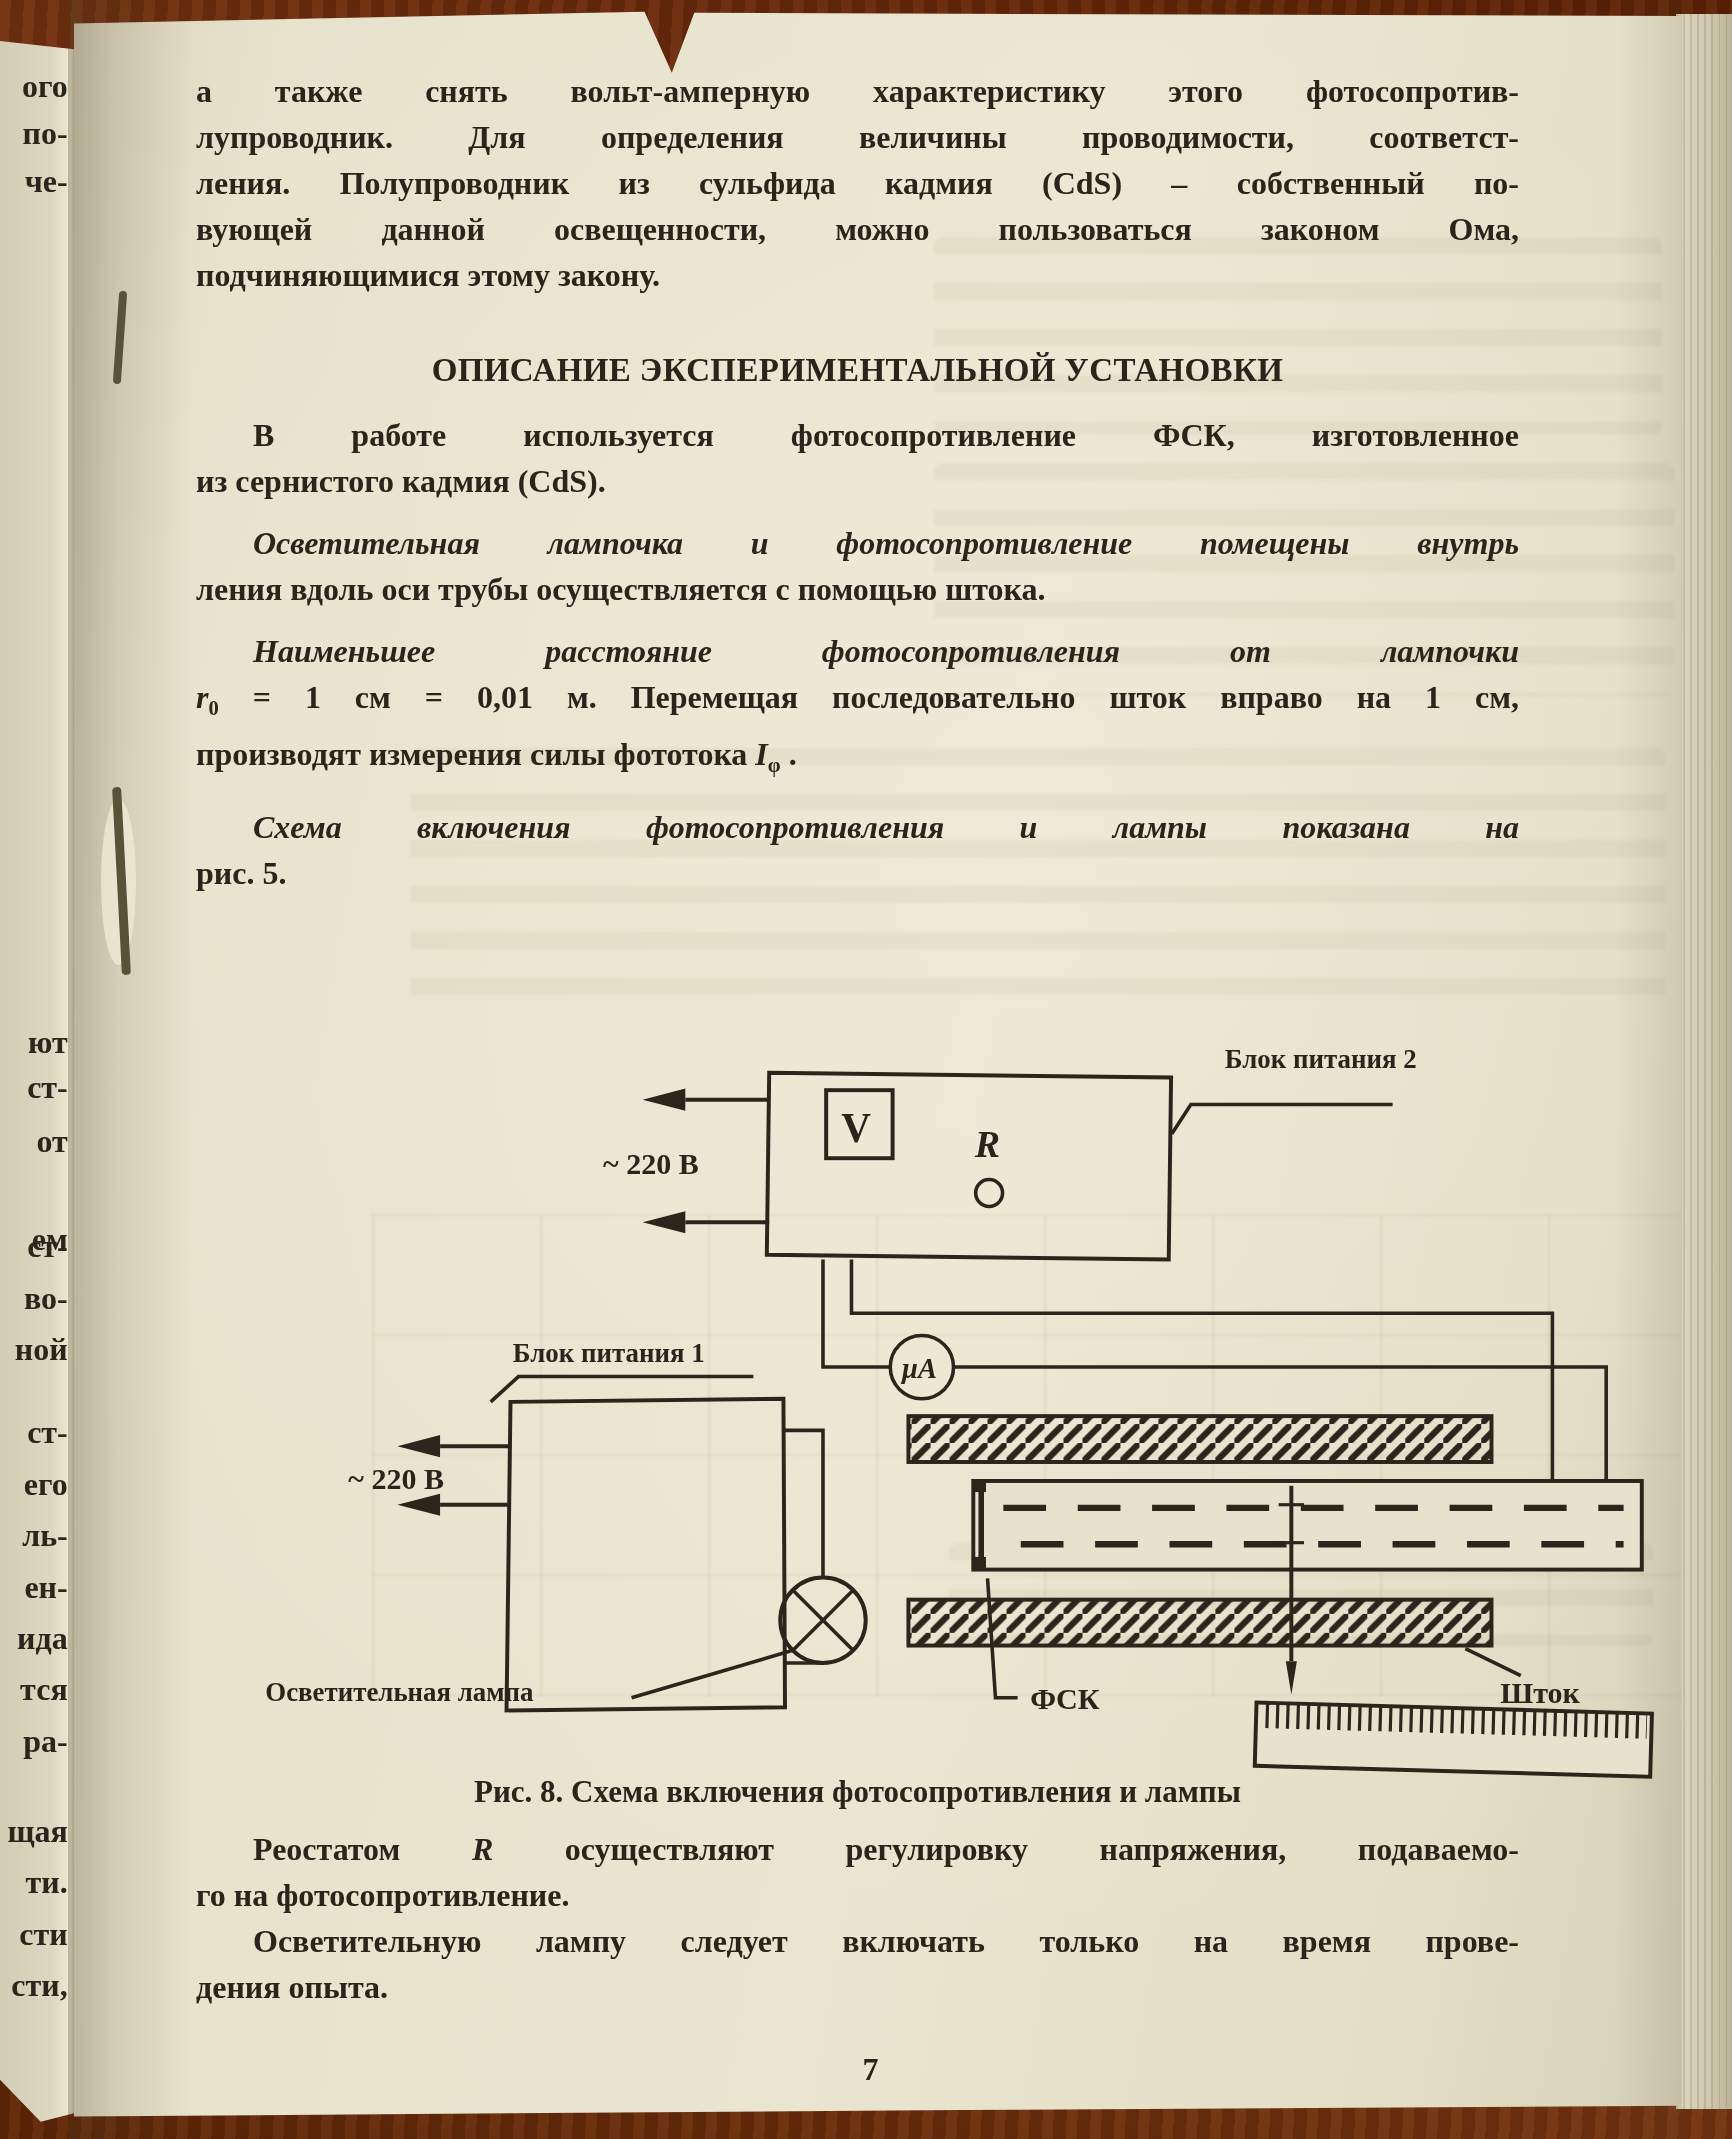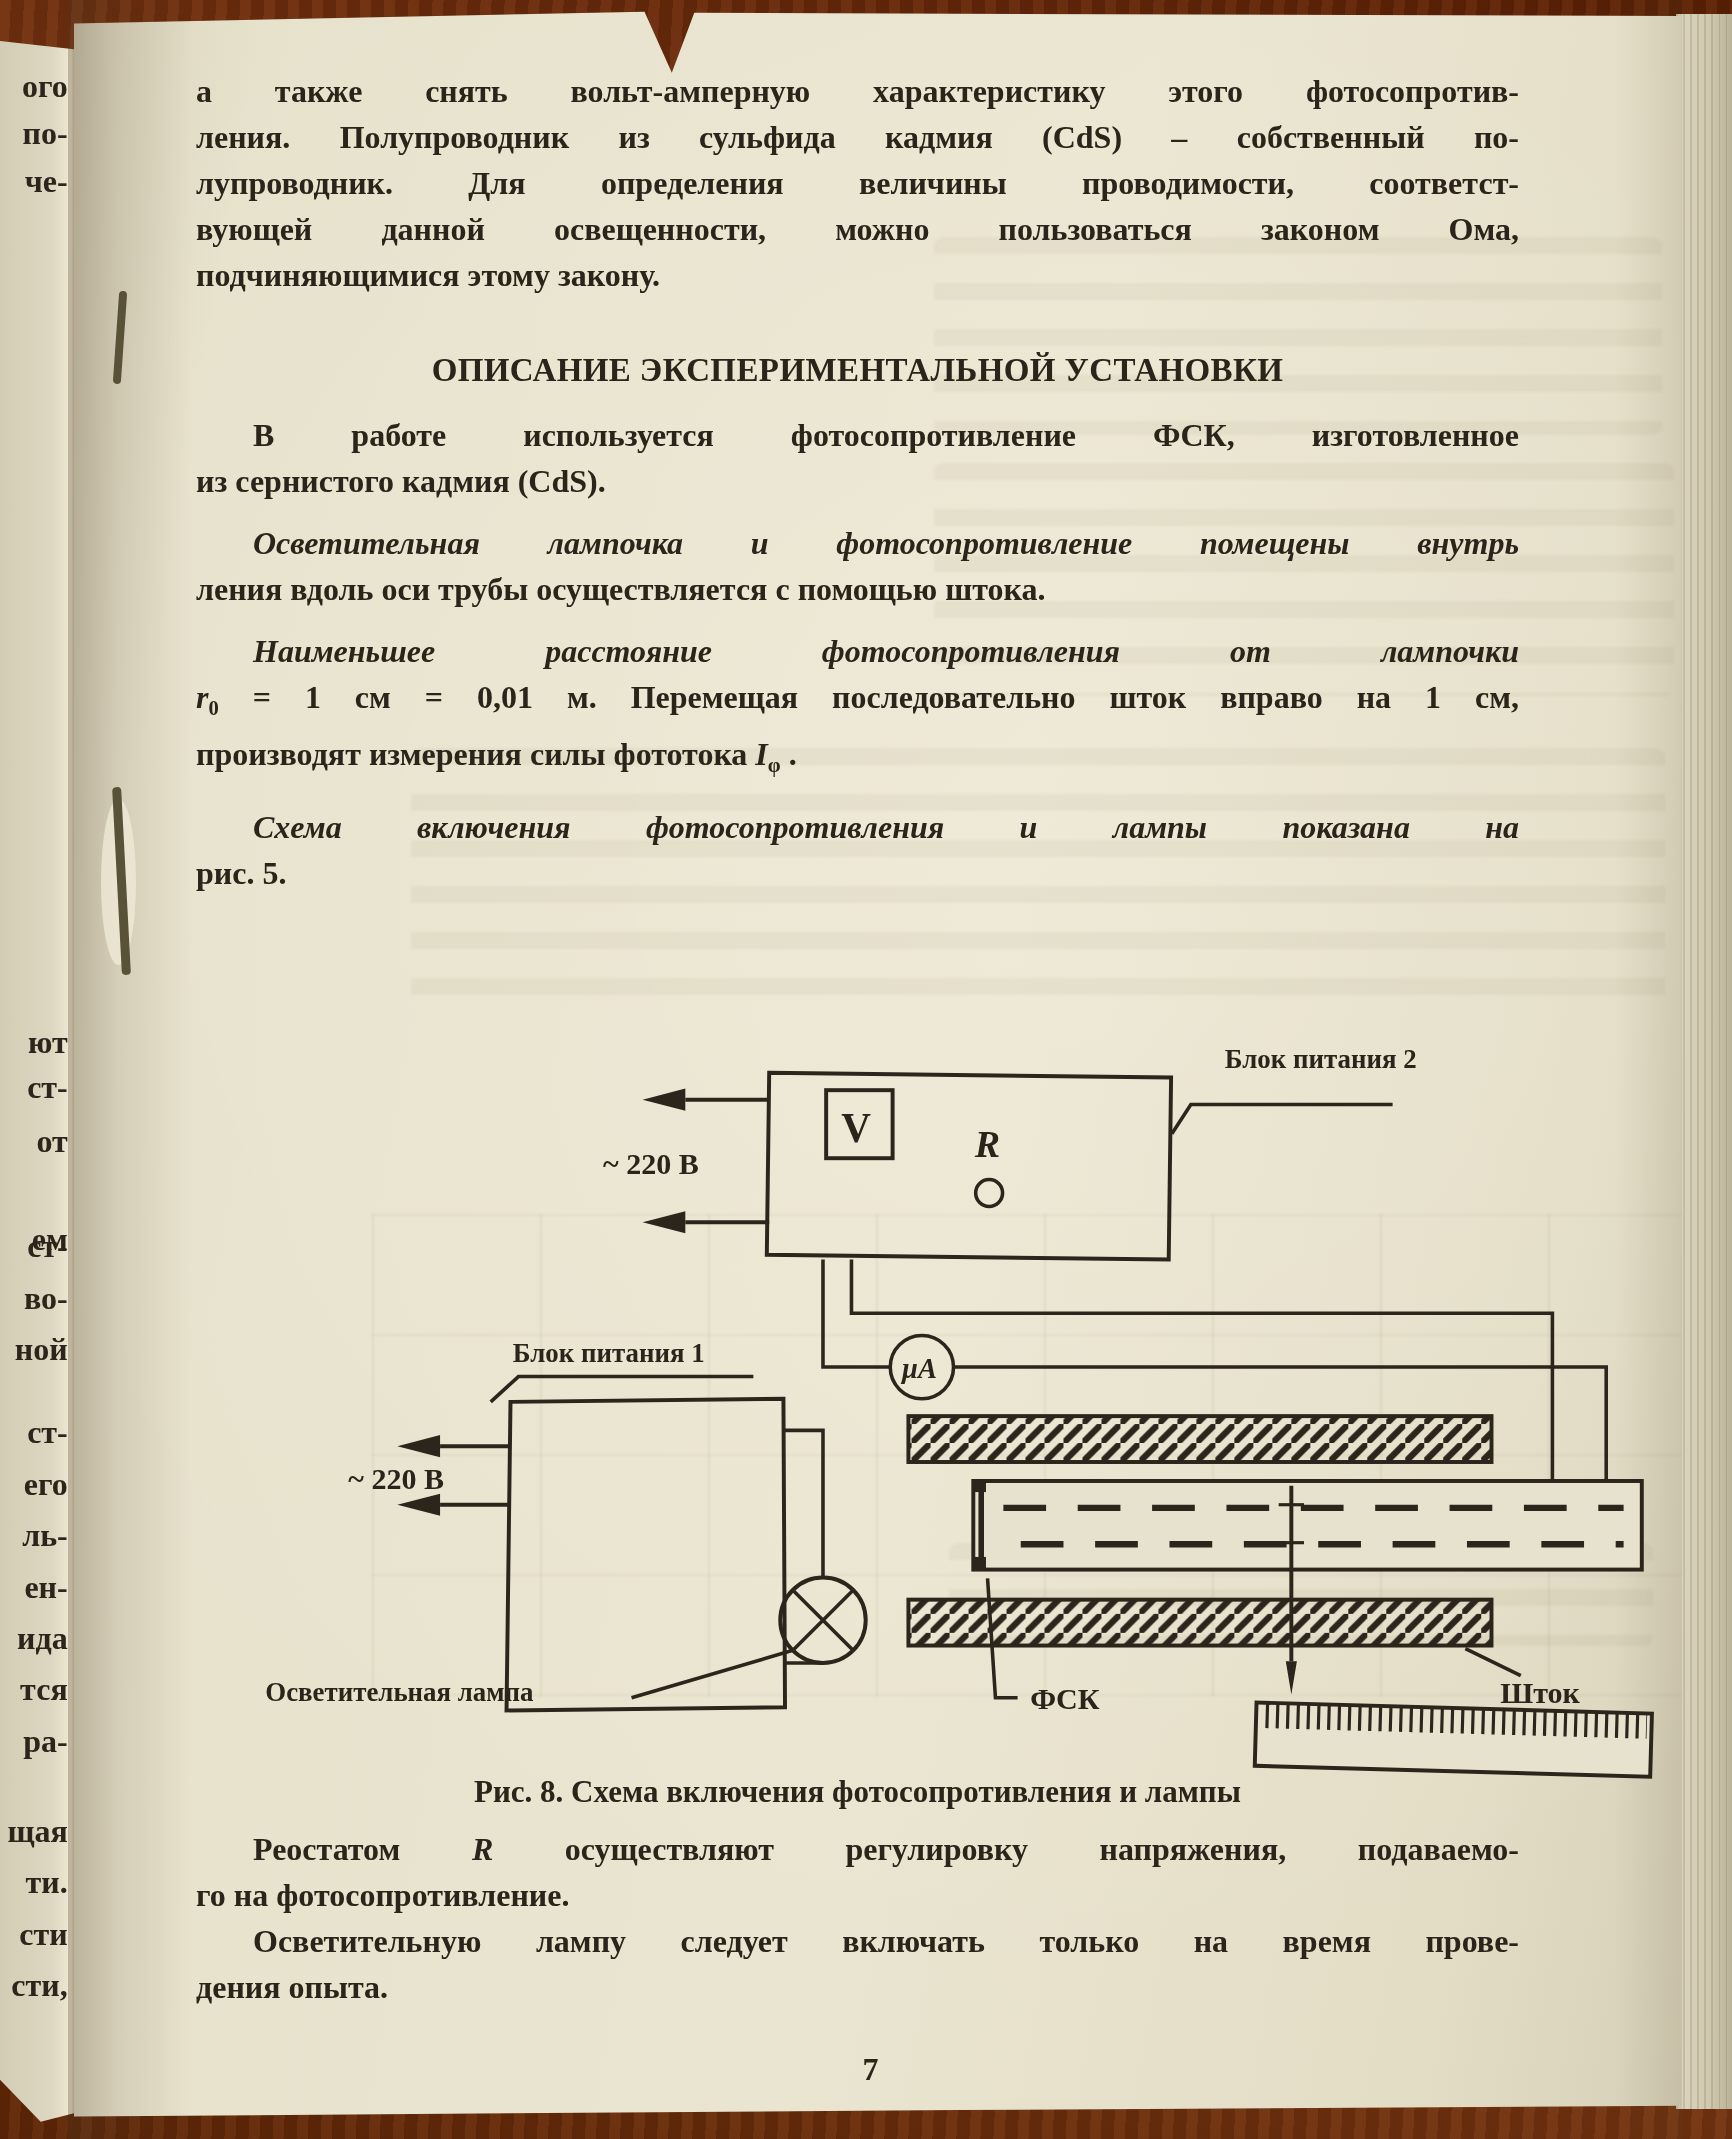--- a/index.html
+++ b/index.html
@@ -117,22 +117,22 @@
 <div class="stitch" style="left:117px;top:787px;width:8.7px;height:188px;transform:rotate(-3deg)"></div>
 
 <div class="ghost" style="left:934px;top:237px;width:728px;height:198px"></div>
 <div class="ghost" style="left:934px;top:463px;width:740px;height:233px"></div>
 <div class="ghost" style="left:411px;top:748px;width:1254px;height:257px"></div>
 <div class="ghost" style="left:949px;top:1543px;width:704px;height:103px"></div>
 <div class="ghost-grid"></div>
 
 <div class="textcol">
   <div class="jline">а также снять вольт-амперную характеристику этого фотосопротив-</div>
+  <div class="jline">лупроводник. Для определения величины проводимости, соответст-</div>
   <div class="jline">ления. Полупроводник из сульфида кадмия (CdS) – собственный по-</div>
-  <div class="jline">лупроводник. Для определения величины проводимости, соответст-</div>
   <div class="jline">вующей данной освещенности, можно пользоваться законом Ома,</div>
   <div class="lline">подчиняющимися этому закону.</div>
 
   <div class="heading">ОПИСАНИЕ ЭКСПЕРИМЕНТАЛЬНОЙ УСТАНОВКИ</div>
 
   <div class="jline indent">В работе используется фотосопротивление ФСК, изготовленное</div>
   <div class="lline">из сернистого кадмия (CdS).</div>
 
   <div class="jline indent sp1">Осветительная лампочка и фотосопротивление помещены внутрь</div>
   <div class="lline">ления вдоль оси трубы осуществляется с помощью штока.</div>

